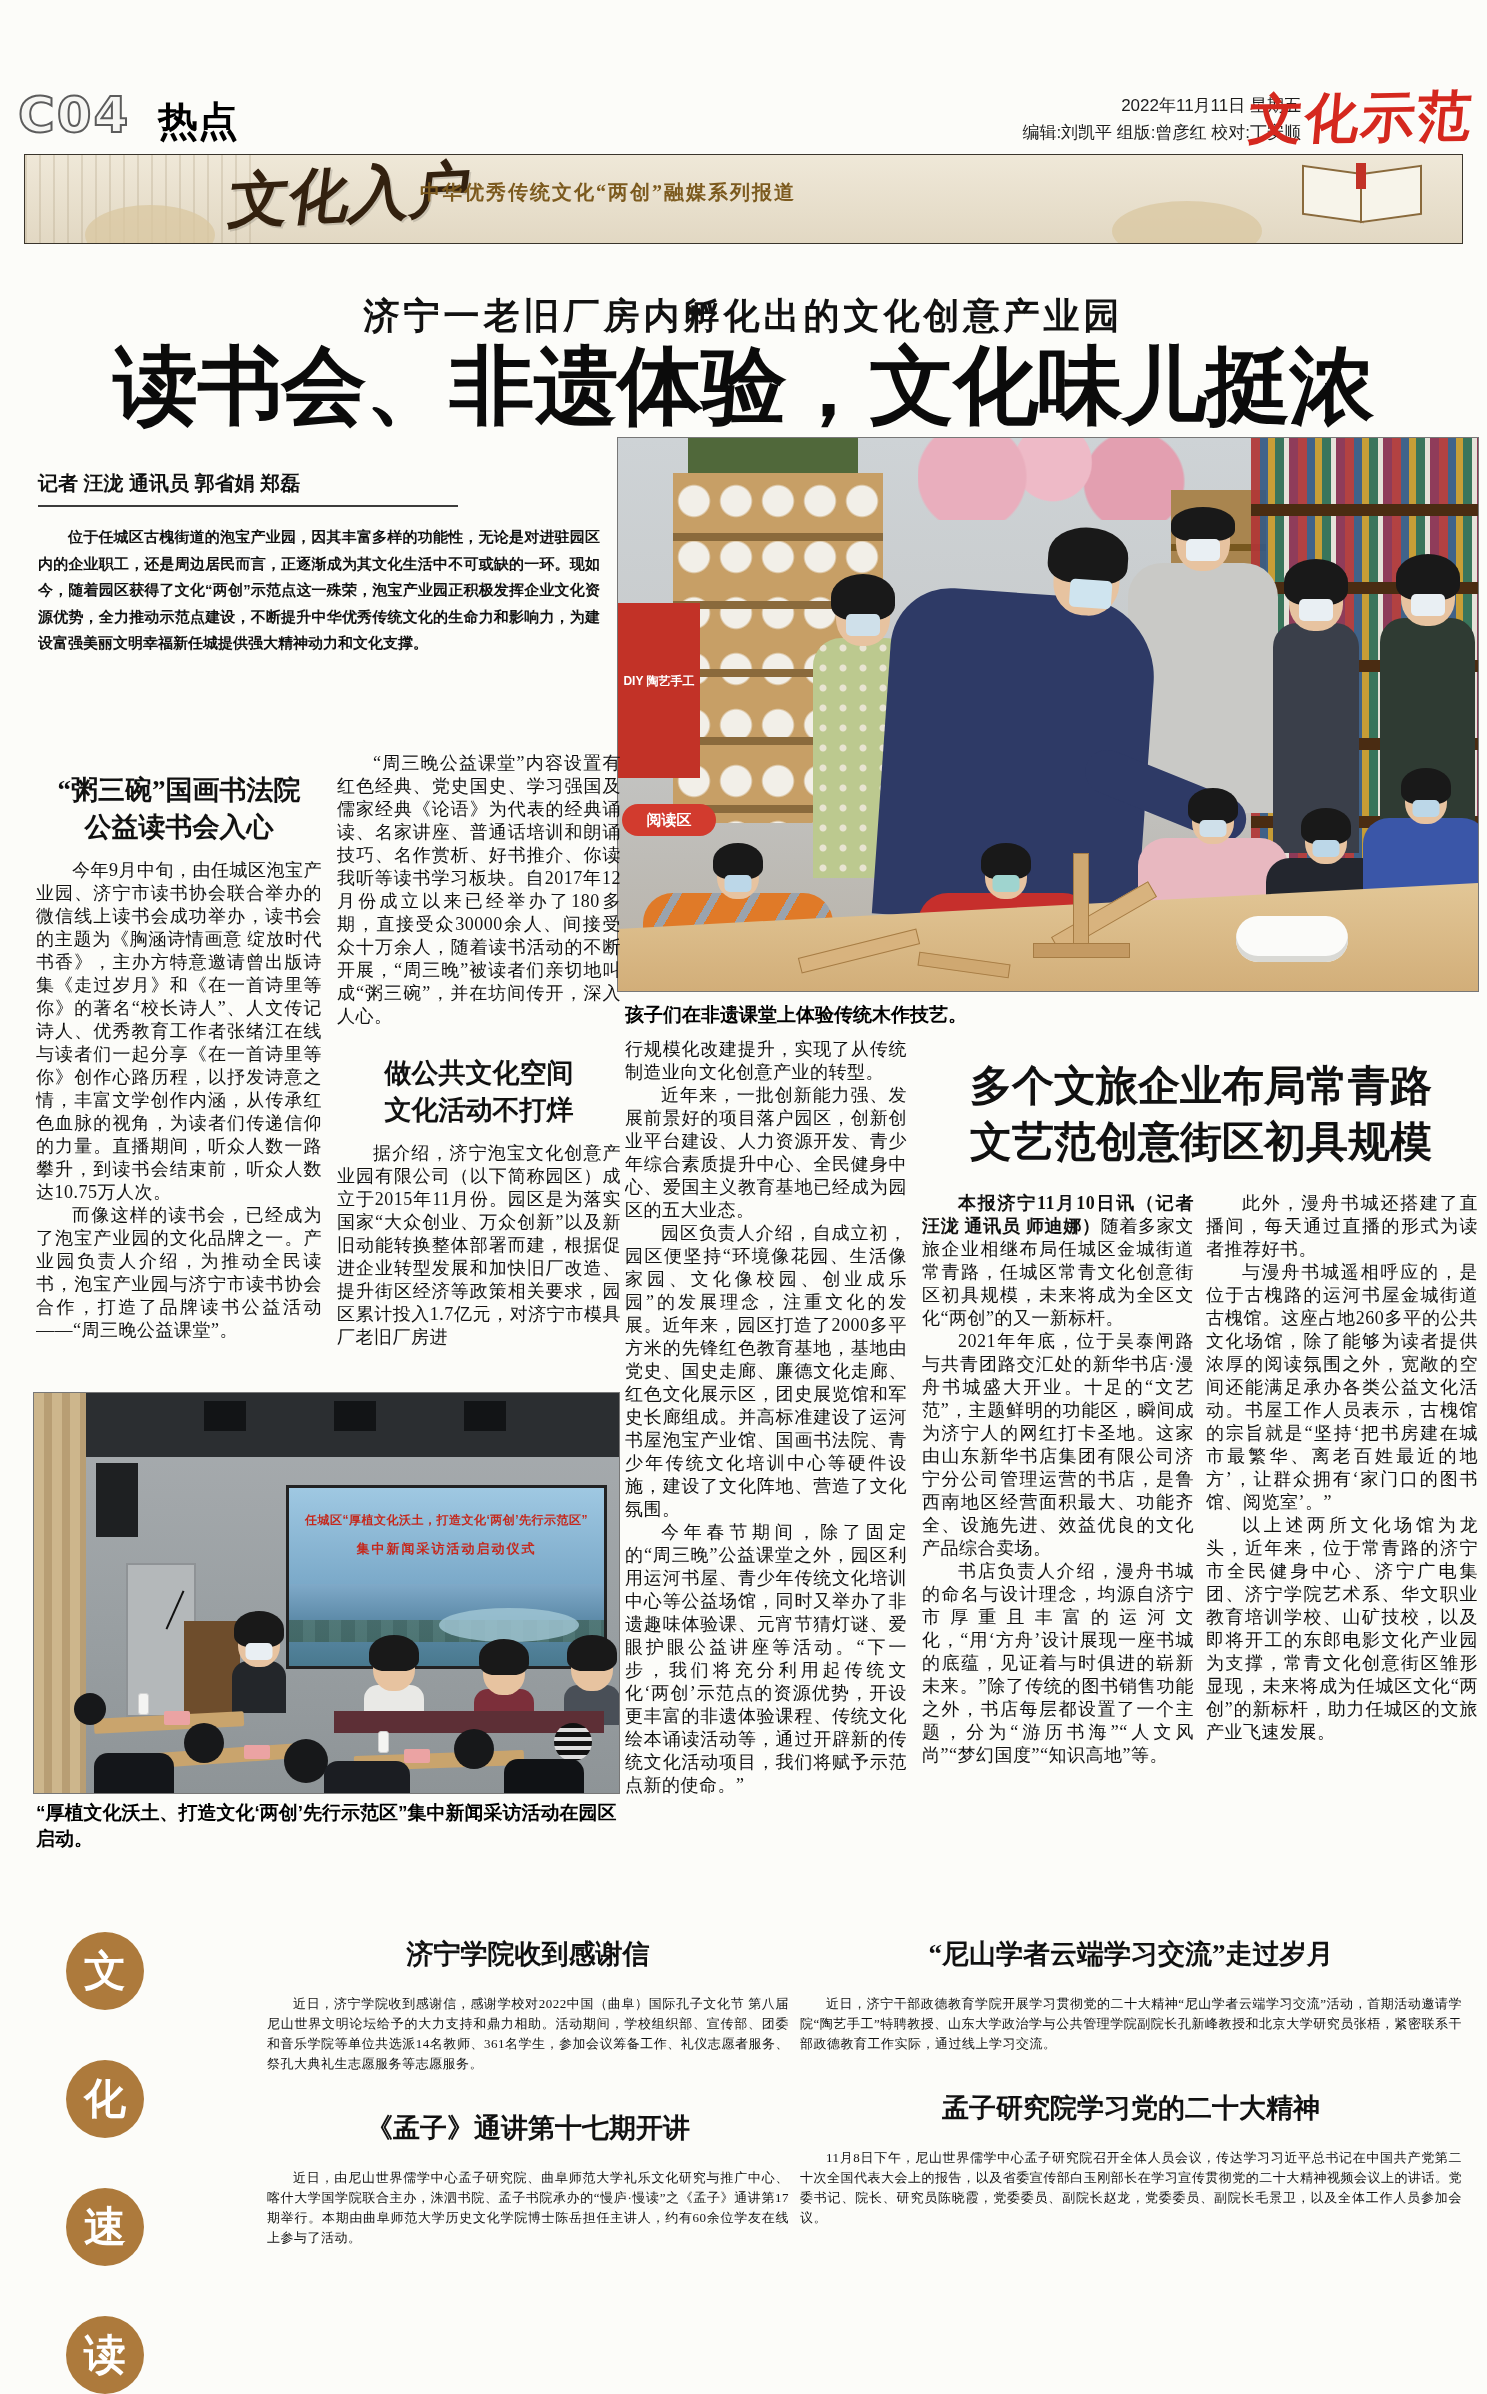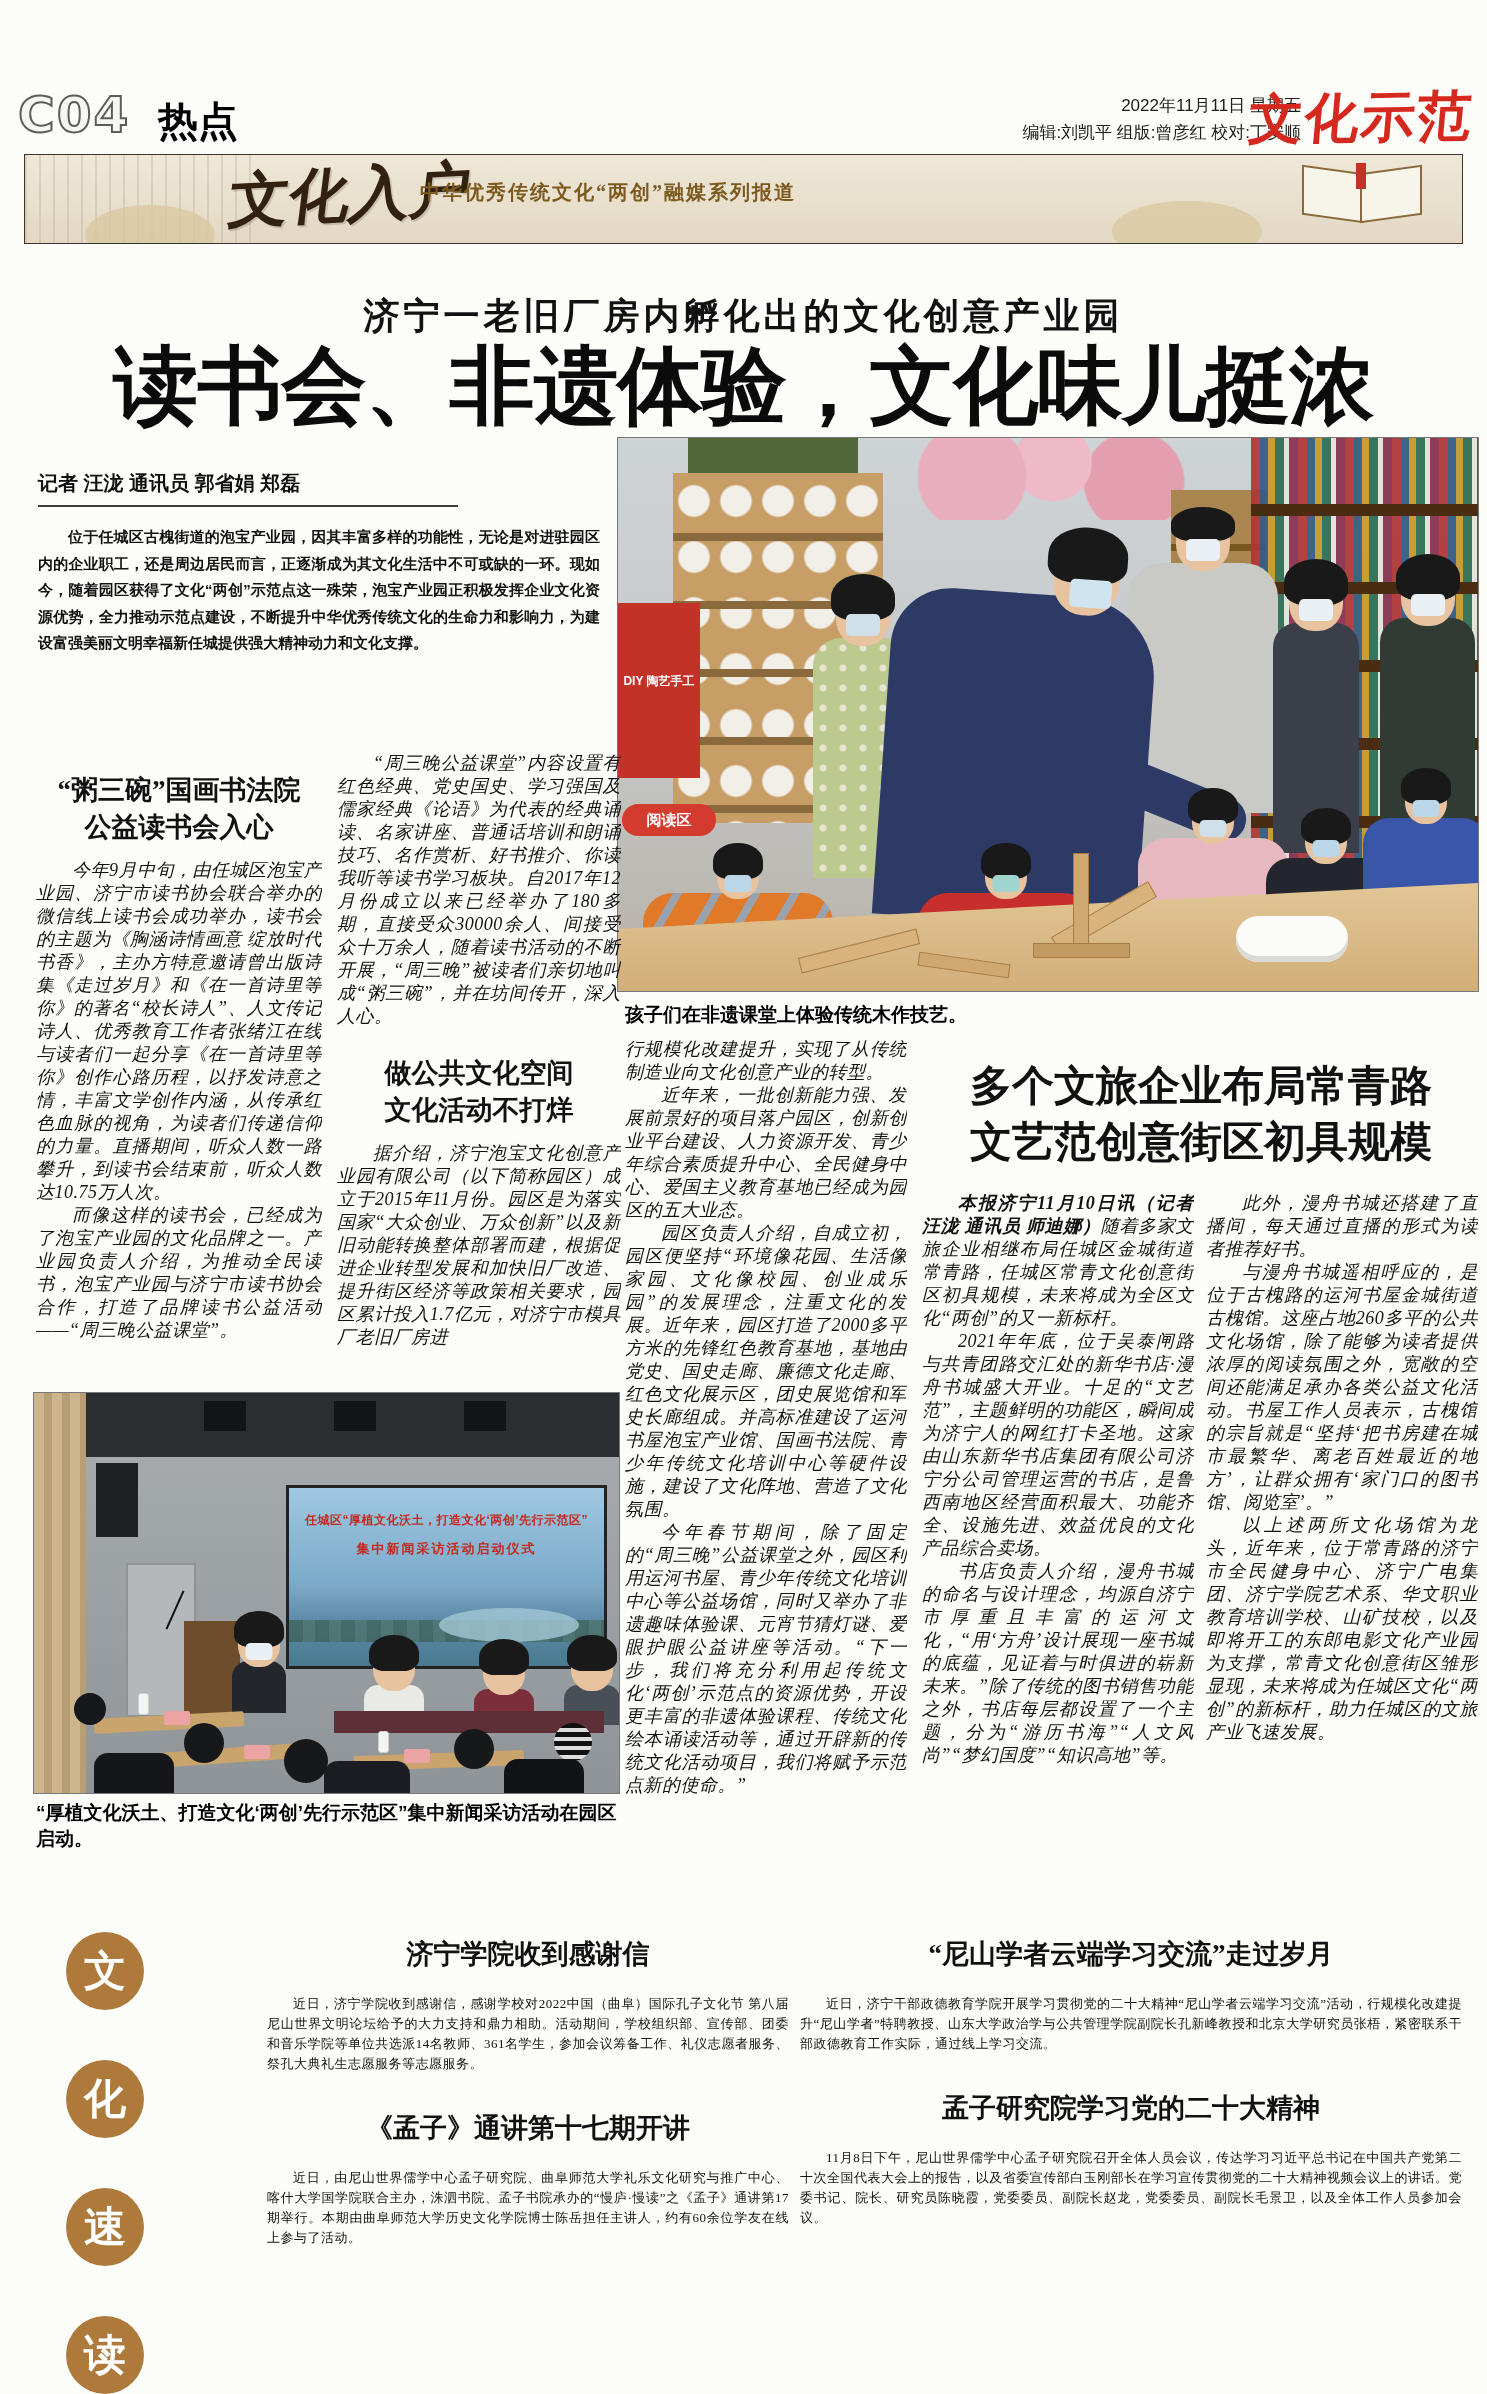--- a/index.html
+++ b/index.html
@@ -36,21 +36,21 @@
   .headline{left:38px;top:342px;width:1411px;text-align:center;font-size:85px;font-weight:900;
             letter-spacing:-1px;line-height:1.05;color:#0b0b0b;}
   .byline{left:38px;top:470px;font-size:20px;font-weight:700;}
   .byline-rule{left:38px;top:505px;width:420px;height:2px;background:#3c3c3c;}
   .lede{left:38px;top:524px;width:562px;height:214px;font-weight:600;font-size:15px;
         line-height:26.6px;text-align:justify;overflow:hidden;}
   .lede p{margin:0;text-indent:2em;}
 
   
   .col{overflow:hidden;}
-  .col p{margin:0;font-size:18px;line-height:23px;letter-spacing:.5px;text-align:justify;text-indent:2em;font-style:italic;}
+  .col p{margin:0;font-size:18px;line-height:23px;letter-spacing:.5px;text-align:justify;text-indent:2em;}
   .subhead{font-size:27px;font-weight:900;line-height:37px;text-align:center;margin:0 0 13px;}
   .subhead.mt{margin-top:27px;}
   .col1{left:36px;top:772px;width:286px;height:596px;}
   .col2{left:337px;top:752px;width:284px;height:622px;}
   .col3{left:625px;top:1038px;width:282px;height:878px;}
   .caption{font-family:"Liberation Sans","DejaVu Sans",sans-serif;font-weight:700;font-size:19px;color:#000;}
 
   
   .side-headline{left:920px;top:1058px;width:562px;text-align:center;font-size:42px;
                  font-weight:900;line-height:56px;}
@@ -304,18 +304,18 @@
   <div class="abs badge" style="top:2316px;">读</div>
 
   <div class="abs brief-col briefL">
     <h4 class="brief-title">济宁学院收到感谢信</h4>
     <p>近日，济宁学院收到感谢信，感谢学校对2022中国（曲阜）国际孔子文化节 第八届尼山世界文明论坛给予的大力支持和鼎力相助。活动期间，学校组织部、宣传部、团委和音乐学院等单位共选派14名教师、361名学生，参加会议筹备工作、礼仪志愿者服务、祭孔大典礼生志愿服务等志愿服务。</p>
     <h4 class="brief-title second">《孟子》通讲第十七期开讲</h4>
     <p>近日，由尼山世界儒学中心孟子研究院、曲阜师范大学礼乐文化研究与推广中心、喀什大学国学院联合主办，洙泗书院、孟子书院承办的“慢庐·慢读”之《孟子》通讲第17期举行。本期由曲阜师范大学历史文化学院博士陈岳担任主讲人，约有60余位学友在线上参与了活动。</p>
   </div>
   <div class="abs brief-col briefR">
     <h4 class="brief-title">“尼山学者云端学习交流”走过岁月</h4>
-    <p>近日，济宁干部政德教育学院开展学习贯彻党的二十大精神“尼山学者云端学习交流”活动，行规模化改建提升“尼山学者”特聘教授、山东大学政治学与公共管理学院副院长孔新峰教授和北京大学研究员张梧，紧密联系干部政德教育工作实际，通过线上学习交流。</p>
+    <p>近日，济宁干部政德教育学院开展学习贯彻党的二十大精神“尼山学者云端学习交流”活动，首期活动邀请学院“陶艺手工”特聘教授、山东大学政治学与公共管理学院副院长孔新峰教授和北京大学研究员张梧，紧密联系干部政德教育工作实际，通过线上学习交流。</p>
     <h4 class="brief-title second">孟子研究院学习党的二十大精神</h4>
     <p>11月8日下午，尼山世界儒学中心孟子研究院召开全体人员会议，传达学习习近平总书记在中国共产党第二十次全国代表大会上的报告，以及省委宣传部白玉刚部长在学习宣传贯彻党的二十大精神视频会议上的讲话。党委书记、院长、研究员陈晓霞，党委委员、副院长赵龙，党委委员、副院长毛景卫，以及全体工作人员参加会议。</p>
   </div>
 
 </div>
 
 </body></html>

